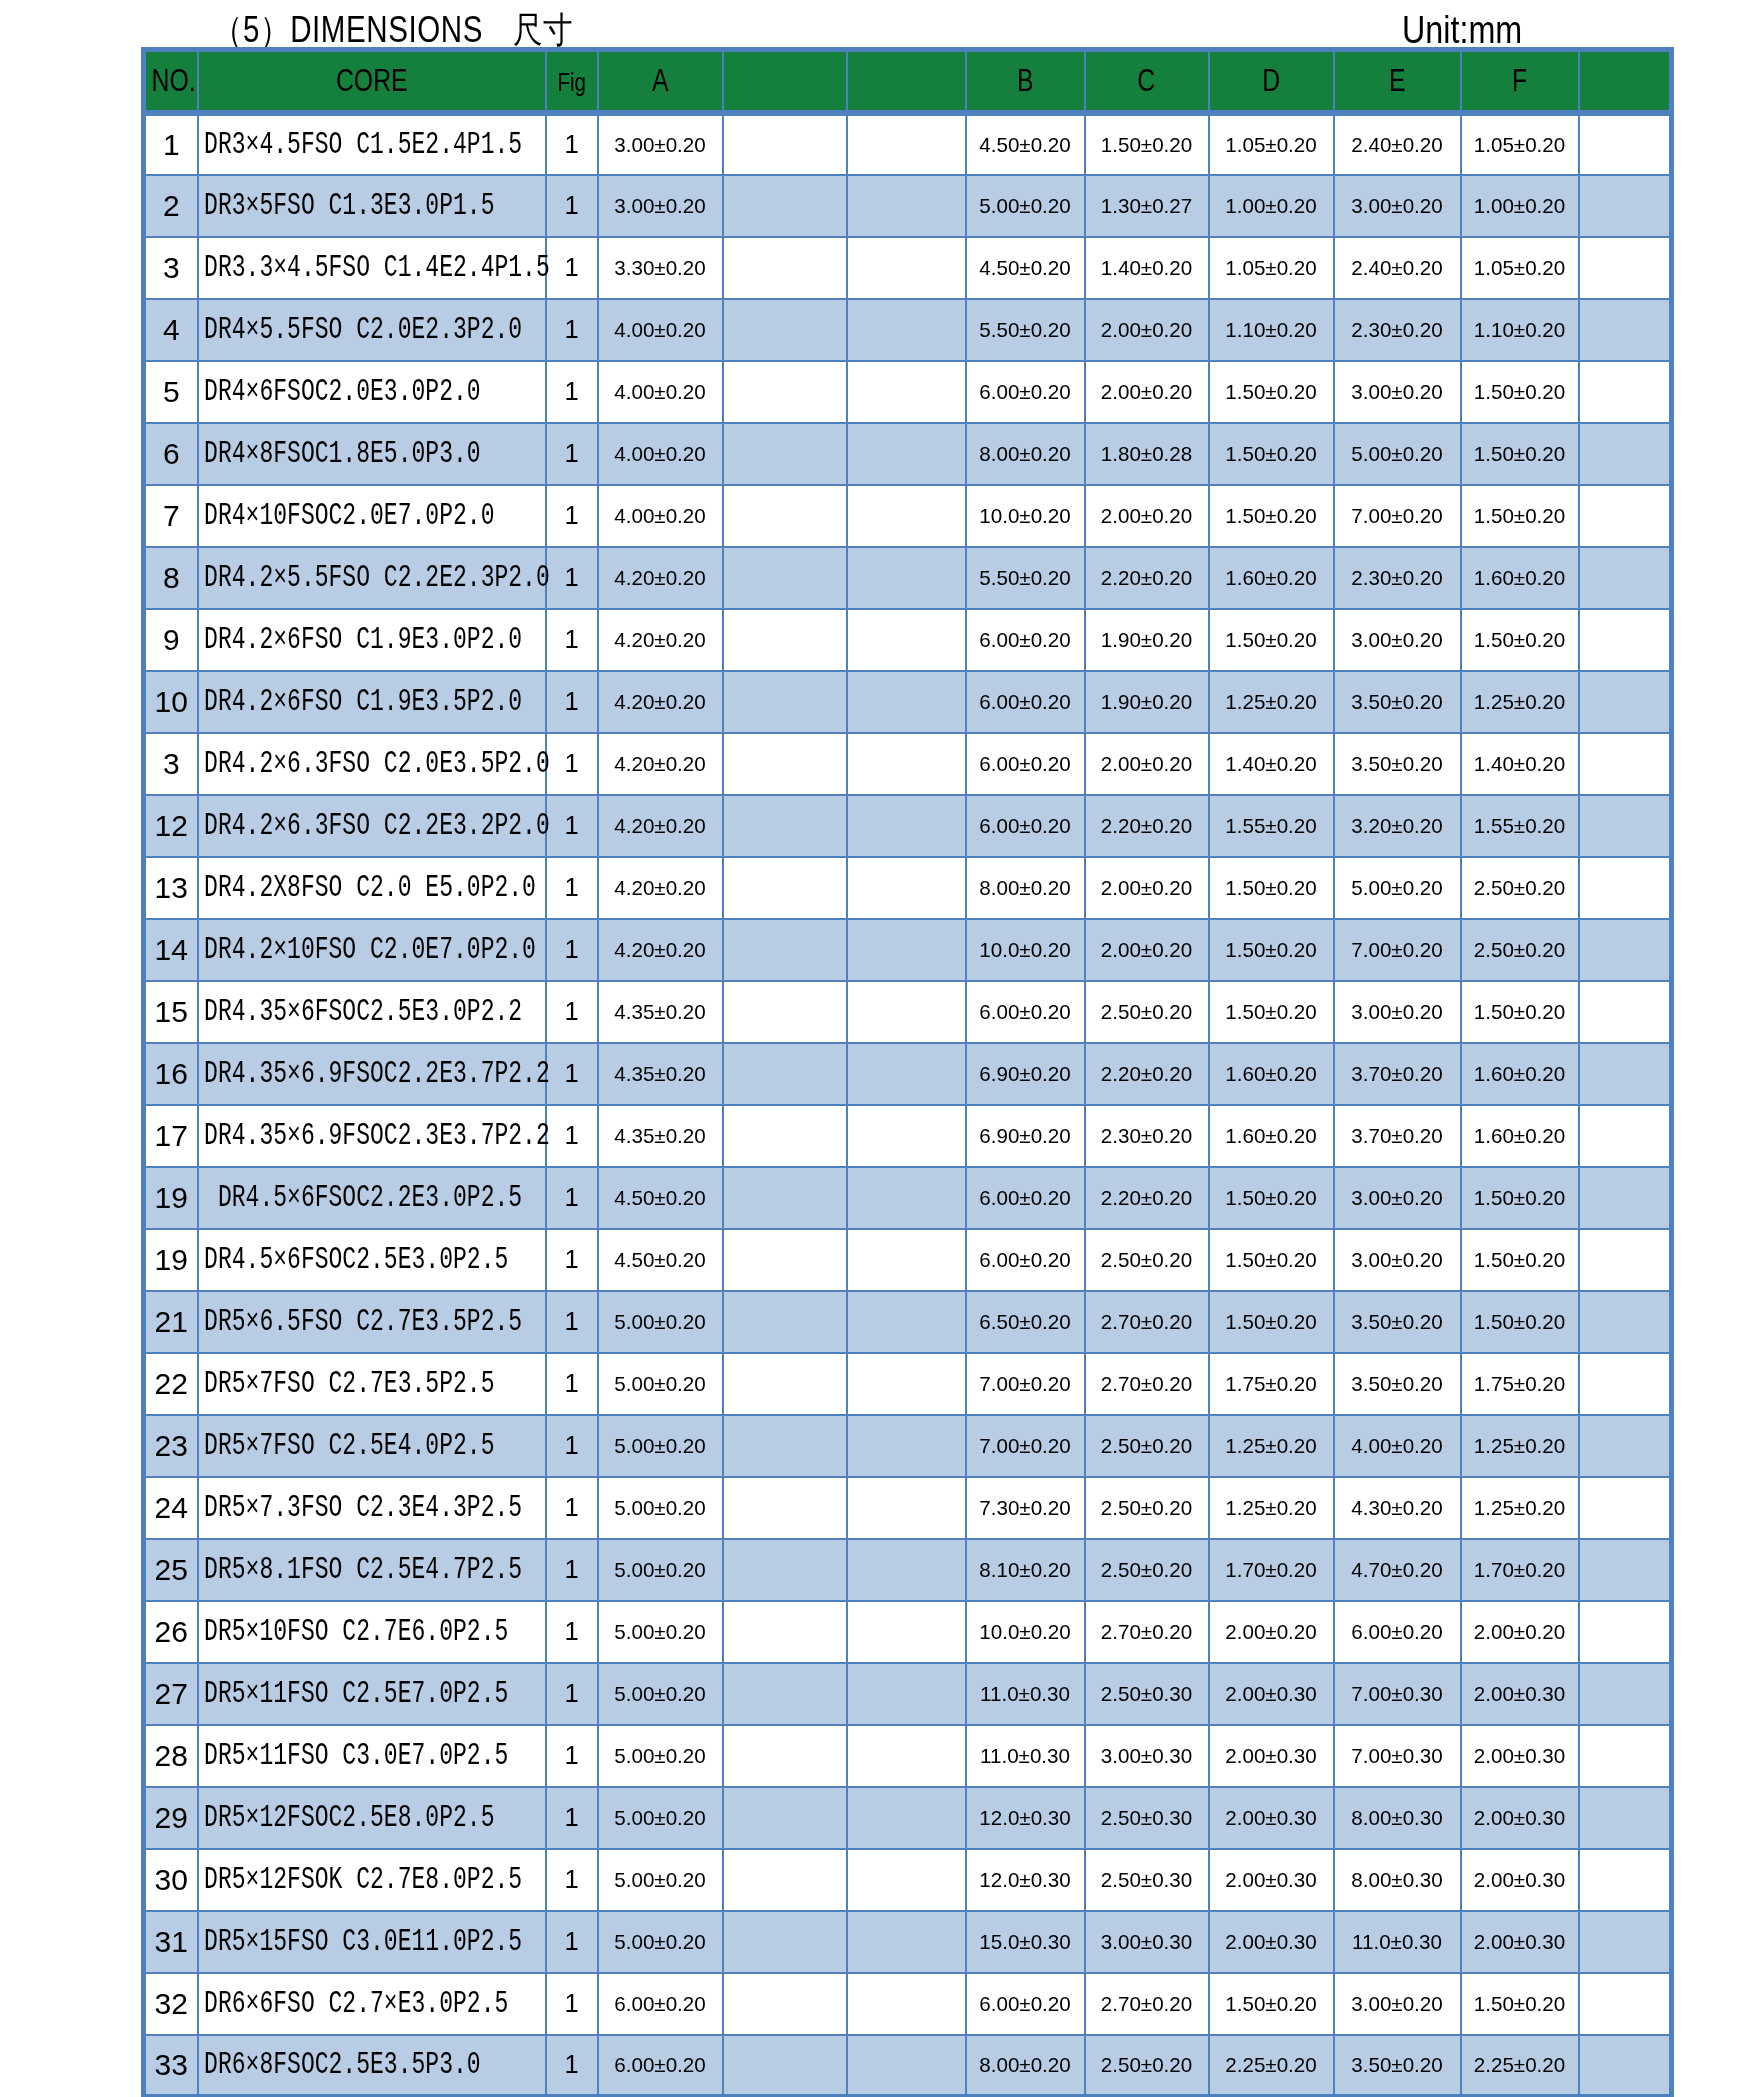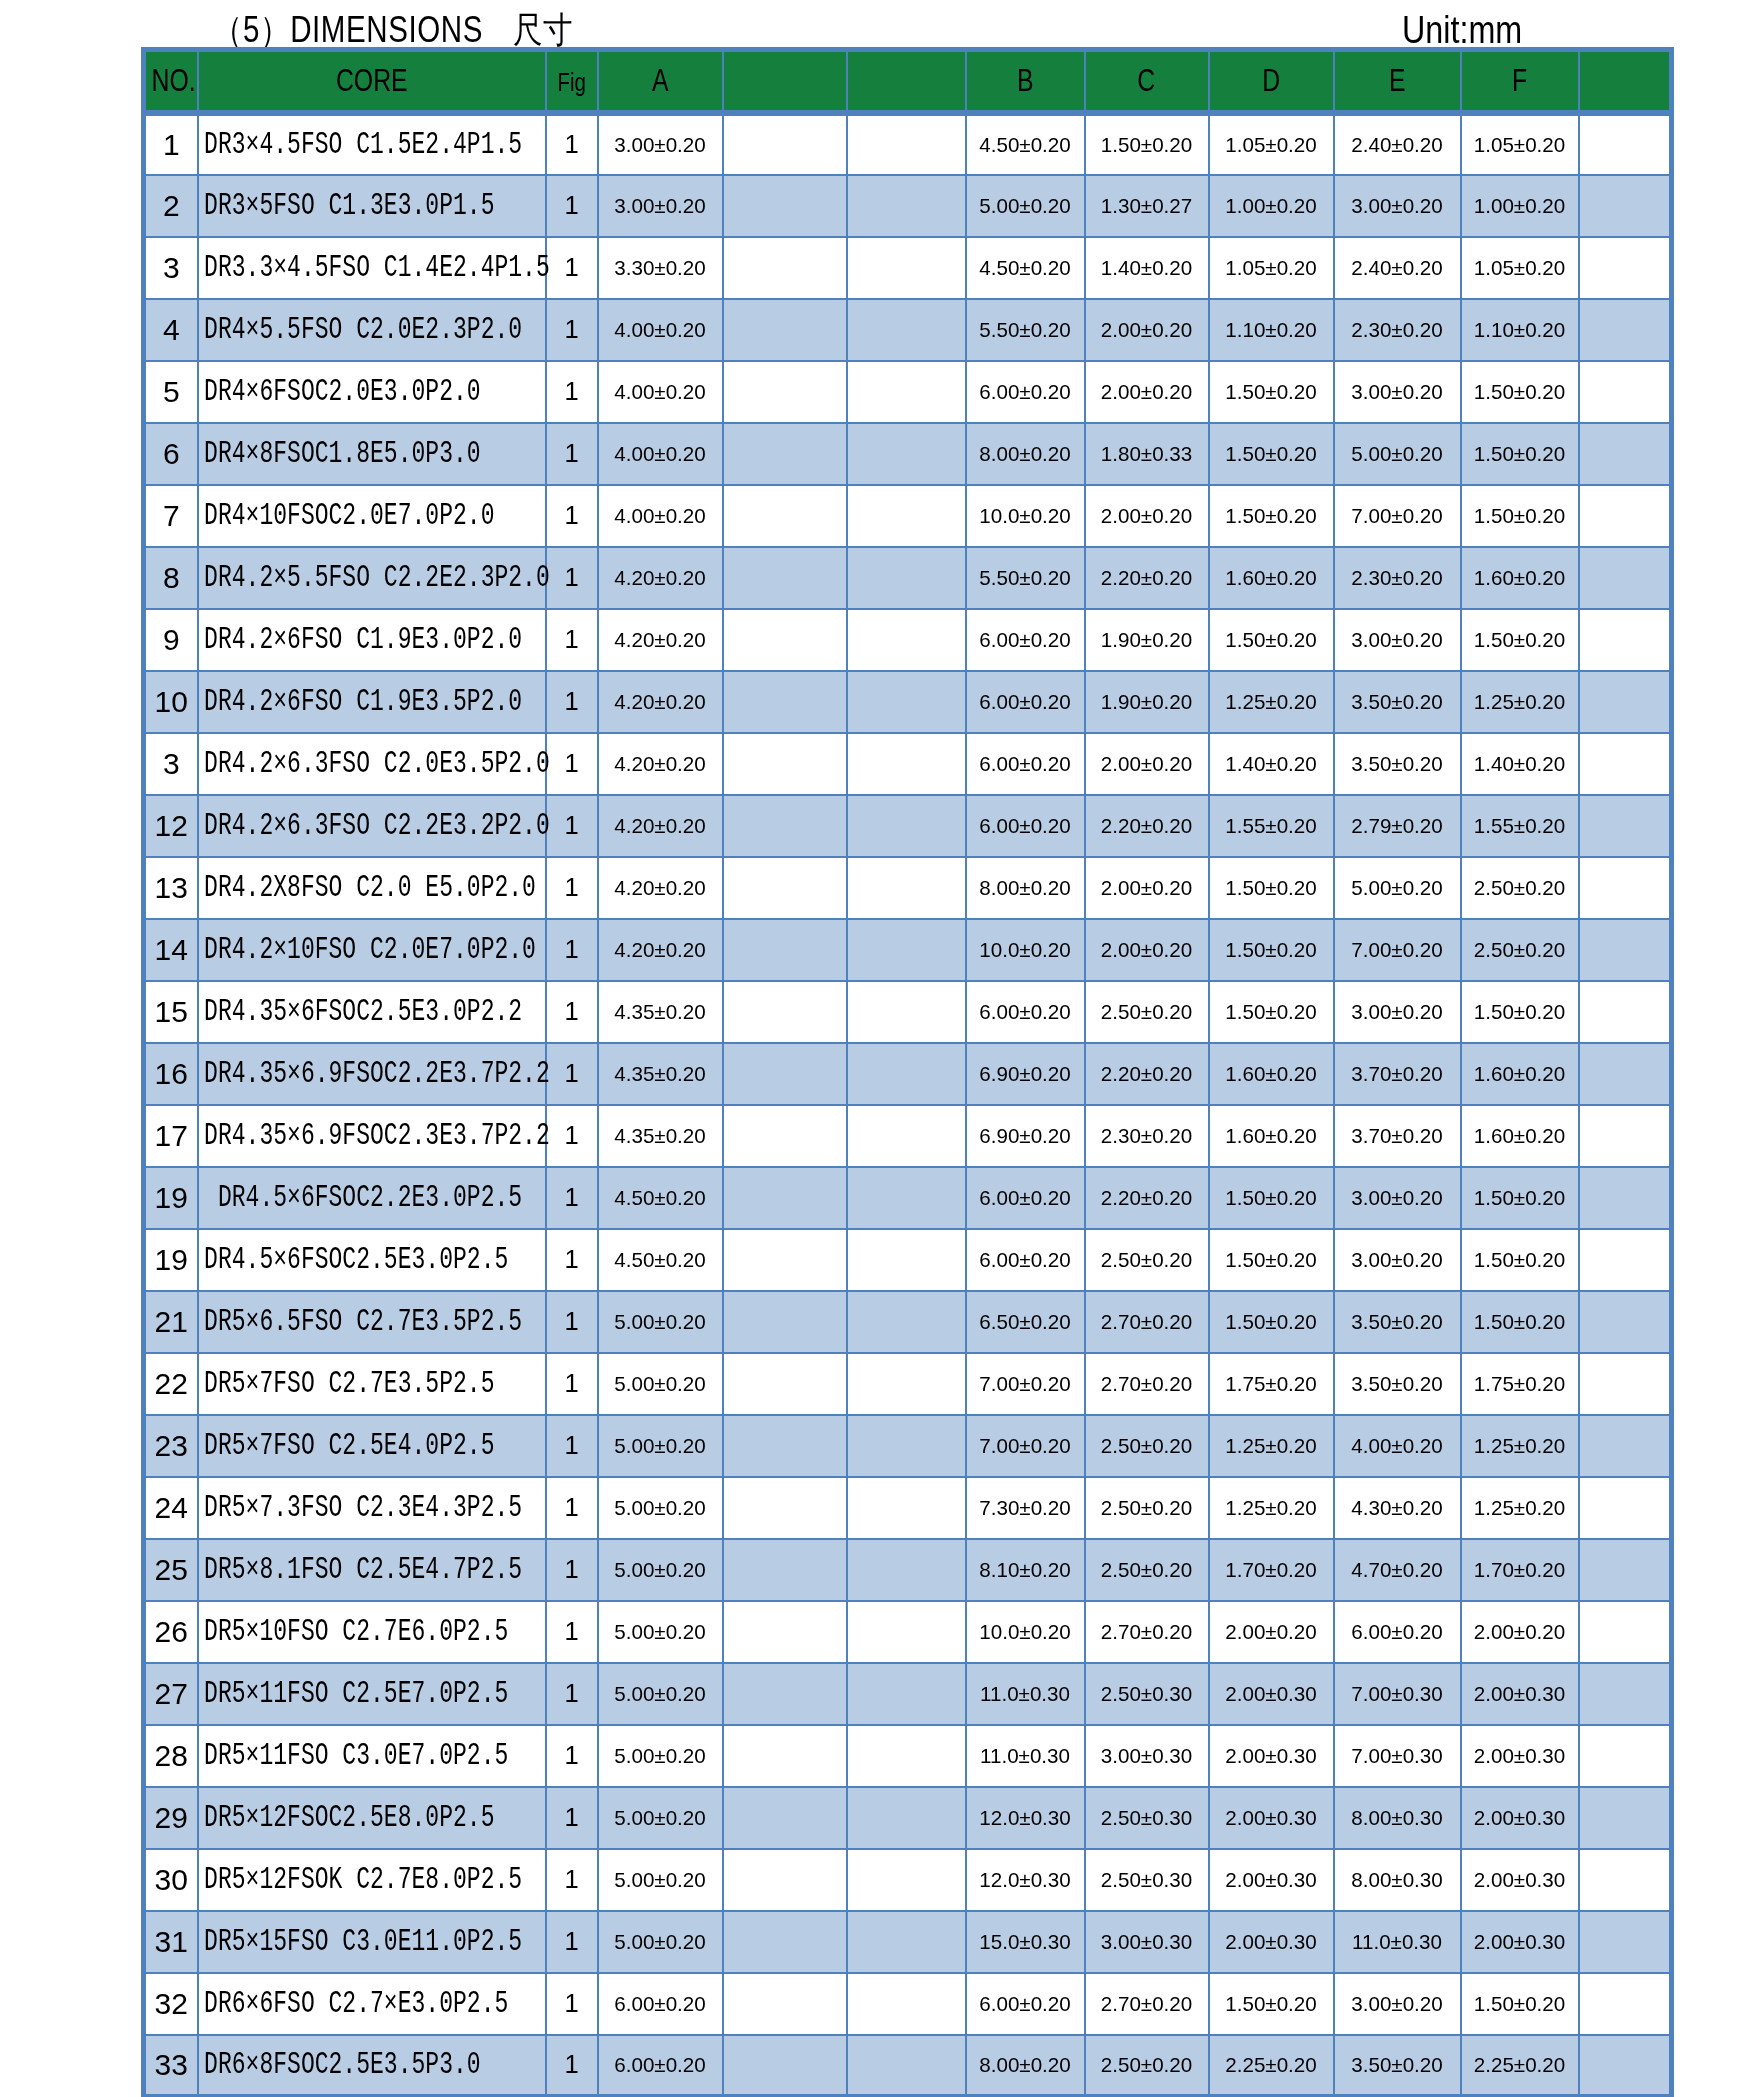--- a/index.html
+++ b/index.html
@@ -158,21 +158,21 @@
           <td></td>
         </tr>
         <tr class="blue">
           <td class="c-no"><span>6</span></td>
           <td class="c-core"><span class="core-text">DR4×8FSOC1.8E5.0P3.0</span></td>
           <td class="c-fig"><span>1</span></td>
           <td class="c-val"><span>4.00±0.20</span></td>
           <td></td>
           <td></td>
           <td class="c-val"><span>8.00±0.20</span></td>
-          <td class="c-val"><span>1.80±0.33</span></td>
+          <td class="c-val"><span>1.80±0.28</span></td>
           <td class="c-val"><span>1.50±0.20</span></td>
           <td class="c-val"><span>5.00±0.20</span></td>
           <td class="c-val"><span>1.50±0.20</span></td>
           <td></td>
         </tr>
         <tr class="white">
           <td class="c-no"><span>7</span></td>
           <td class="c-core"><span class="core-text">DR4×10FSOC2.0E7.0P2.0</span></td>
           <td class="c-fig"><span>1</span></td>
           <td class="c-val"><span>4.00±0.20</span></td>
@@ -244,21 +244,21 @@
         <tr class="blue">
           <td class="c-no"><span>12</span></td>
           <td class="c-core"><span class="core-text">DR4.2×6.3FSO C2.2E3.2P2.0</span></td>
           <td class="c-fig"><span>1</span></td>
           <td class="c-val"><span>4.20±0.20</span></td>
           <td></td>
           <td></td>
           <td class="c-val"><span>6.00±0.20</span></td>
           <td class="c-val"><span>2.20±0.20</span></td>
           <td class="c-val"><span>1.55±0.20</span></td>
-          <td class="c-val"><span>2.79±0.20</span></td>
+          <td class="c-val"><span>3.20±0.20</span></td>
           <td class="c-val"><span>1.55±0.20</span></td>
           <td></td>
         </tr>
         <tr class="white">
           <td class="c-no"><span>13</span></td>
           <td class="c-core"><span class="core-text">DR4.2X8FSO C2.0 E5.0P2.0</span></td>
           <td class="c-fig"><span>1</span></td>
           <td class="c-val"><span>4.20±0.20</span></td>
           <td></td>
           <td></td>

